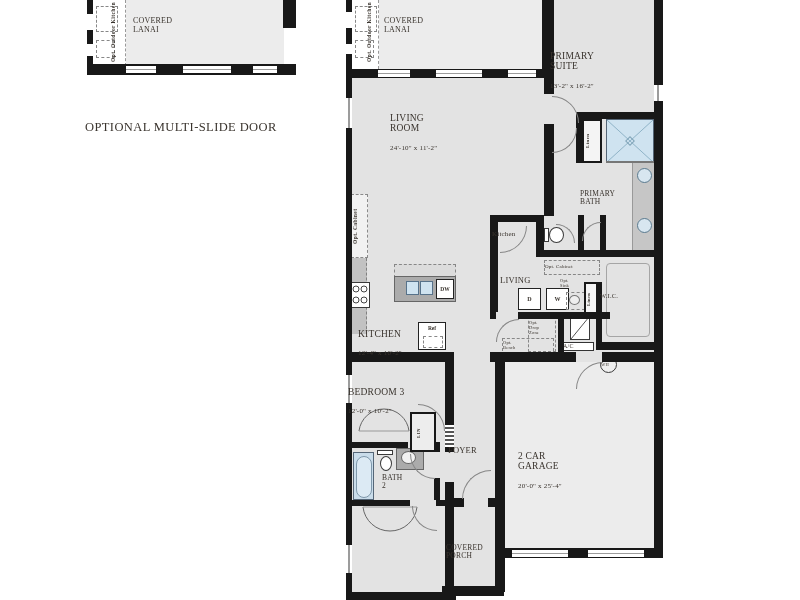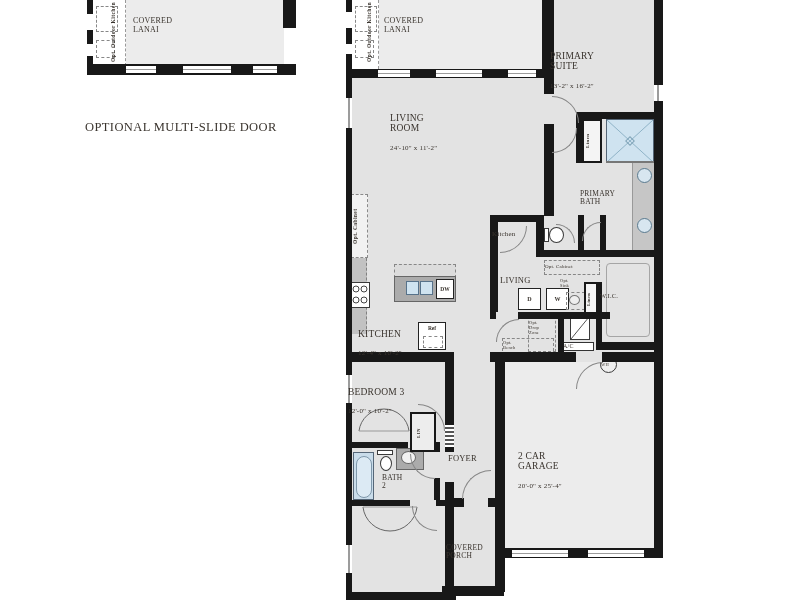--- a/index.html
+++ b/index.html
@@ -242,21 +242,21 @@
 BATH</div>
   <div class="lbl" style="left:492px;top:231px;width:44px;font-size:7px;">Kitchen</div>
   <div class="lbl" style="left:500px;top:276px;width:88px;font-size:8.5px;">LIVING</div>
   <div class="lbl" style="left:600px;top:292px;width:52px;font-size:6.5px;">W.I.C.</div>
   <div class="lbl" style="left:348px;top:376px;width:108px;font-size:9.5px;">
     <span>BEDROOM 3</span>
     <span style="font-size:7px;">12'-0" x 10'-2"</span>
   </div>
   <div class="lbl" style="left:382px;top:474px;width:42px;font-size:7.5px;">BATH
 2</div>
-  <div class="lbl" style="left:448px;top:446px;width:52px;font-size:8.5px;margin-top:8px;">FOYER</div>
+  <div class="lbl" style="left:448px;top:446px;width:52px;font-size:8.5px;">FOYER</div>
   <div class="lbl" style="left:446px;top:544px;width:54px;font-size:7.5px;">COVERED
 PORCH</div>
   <div class="lbl" style="left:518px;top:440px;width:124px;font-size:9.5px;">
     <span>2 CAR
 GARAGE</span>
     <span style="font-size:7px;">20'-0" x 25'-4"</span>
   </div>
 
 </div>
 

